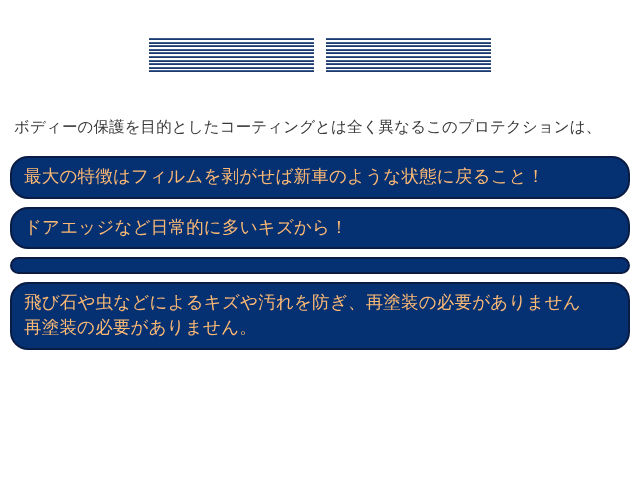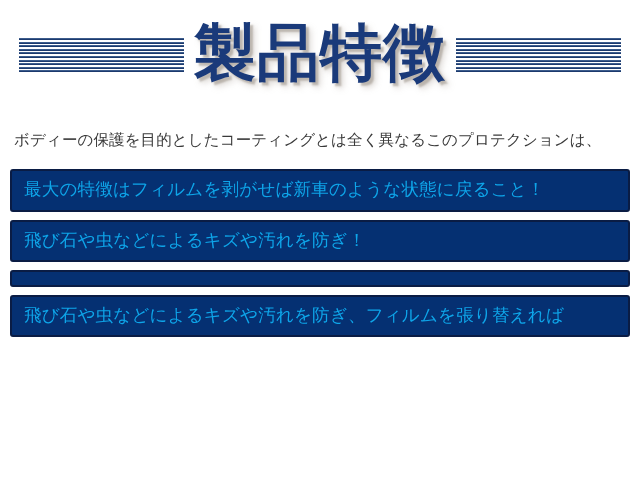--- a/index.html
+++ b/index.html
@@ -59,79 +59,79 @@
     white-space: nowrap;
     -webkit-text-stroke: 3.5px #ffffff;
     paint-order: stroke fill;
     text-shadow:
        3px 3px 2px rgba(150,140,130,0.55),
        5px 5px 6px rgba(160,150,140,0.35);
   }
 
   
   .intro {
-    margin: 13px 14px;
+    margin: 0 14px;
     color: #3a3a3a;
     font-size: 15.5px;
     line-height: 1.95;
     letter-spacing: 0.1px;
     white-space: nowrap;
   }
   .intro .line { display: block; }
 
   
   .features {
     margin: 14px 10px 0 10px;
     display: flex;
     flex-direction: column;
     gap: 8px;
   }
 
   .feature-bar {
     background: #053072;
     border: 2px solid #0a1c44;
-    border-radius: 3px;
+    border-radius: 18px;
     box-sizing: border-box;
     padding: 6px 12px 7px 12px;
-    color: #0ea5e9;
+    color: #fdba74;
     font-size: 17.5px;
     line-height: 1.45;
     letter-spacing: 0.2px;
     white-space: nowrap;
   }
   .feature-bar .line { display: block; }
 </style>
 </head>
 <body>
 
 <div id="banner">
 
   <div class="header">
     <div class="rule-stack rule-left"></div>
-    <div class="title">製品特徴</div>
     <div class="rule-stack rule-right"></div>
   </div>
 
   <div class="intro">
     <span class="line">ボディーの保護を目的としたコーティングとは全く異なるこのプロテクションは、</span>
   </div>
 
   <div class="features">
 
     <div class="feature-bar">
       <span class="line">最大の特徴はフィルムを剥がせば新車のような状態に戻ること！</span>
     </div>
 
 
     <div class="feature-bar">
-      <span class="line">飛び石や虫などによるキズや汚れを防ぎ！</span>
+      <span class="line">ドアエッジなど日常的に多いキズから！</span>
     </div>
 
     <div class="feature-bar">
     </div>
 
     <div class="feature-bar">
-      <span class="line">飛び石や虫などによるキズや汚れを防ぎ、フィルムを張り替えれば</span>
+      <span class="line">飛び石や虫などによるキズや汚れを防ぎ、再塗装の必要がありません</span>
+      <span class="line">再塗装の必要がありません。</span>
     </div>
 
   </div>
 
 </div>
 
 </body></html>

